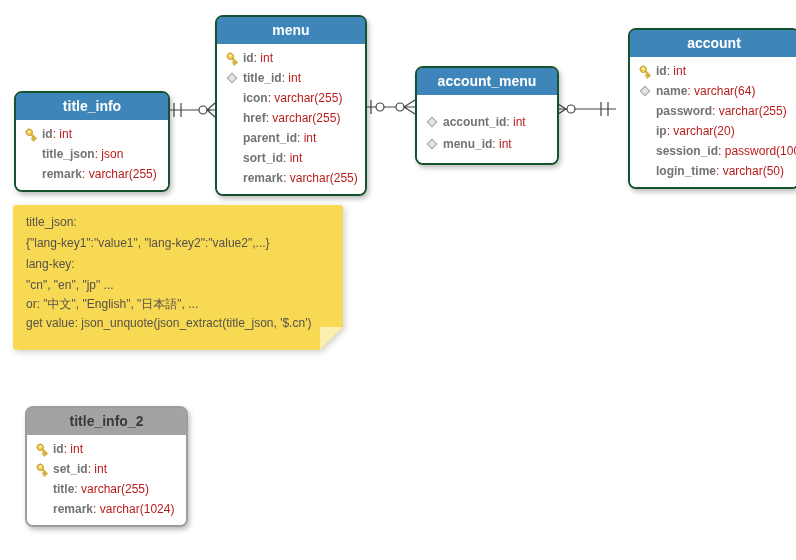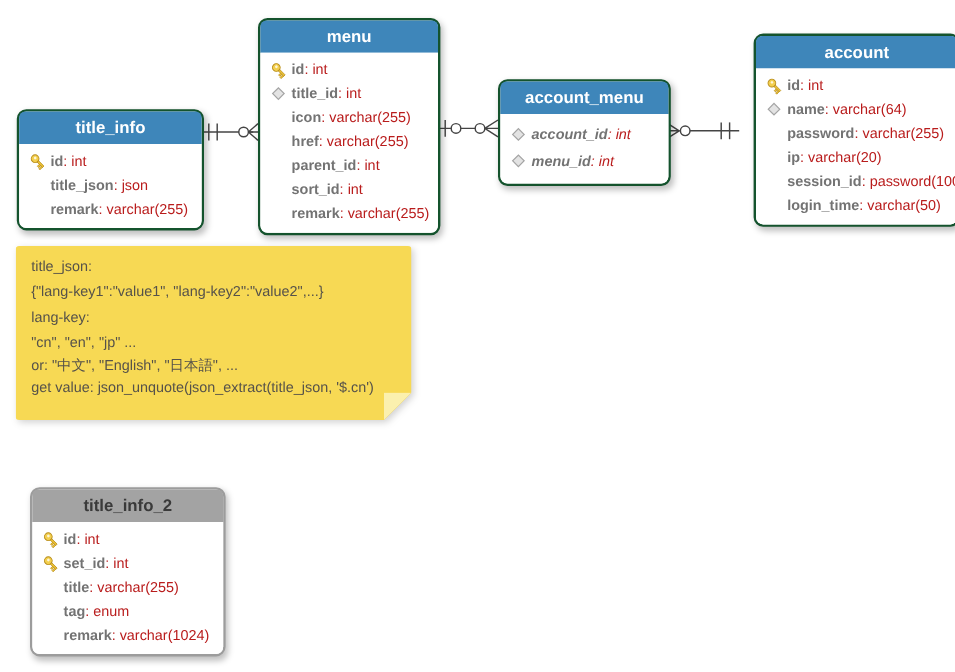--- a/index.html
+++ b/index.html
@@ -157,21 +157,21 @@
       <div class="field">
         <span class="f-icon"></span>
         <span class="fname">remark</span>
           <span class="ftype">varchar(255)</span>
       </div>
     </div>
   </div>
 
   <div class="db-table blue" style="left:415px; top:66px; width:140px;">
     <div class="t-header">account_menu</div>
-    <div class="t-body" style="padding-top:6px; padding-bottom:8px;font-style:italic;">
+    <div class="t-body" style="padding-top:16px; padding-bottom:8px;">
       <div class="field" style="height:22px;">
         <span class="f-icon">
             <svg width="12" height="12" viewBox="0 0 12 12">
               <rect x="2.6" y="2.6" width="6.8" height="6.8" transform="rotate(45 6 6)" fill="#e3e3e3" stroke="#a5a5a5" stroke-width="1"></rect>
             </svg>
           </span>
         <span class="fname">account_id</span>
           <span class="ftype">int</span>
       </div>
       <div class="field" style="height:22px;">
@@ -281,24 +281,19 @@
         <span class="fname">set_id</span>
           <span class="ftype">int</span>
       </div>
       <div class="field">
         <span class="f-icon"></span>
         <span class="fname">title</span>
           <span class="ftype">varchar(255)</span>
       </div>
       <div class="field">
         <span class="f-icon"></span>
-        <span class="fname">tag</span>
-          <span class="ftype">enum</span>
-      </div>
-      <div class="field">
-        <span class="f-icon"></span>
         <span class="fname">remark</span>
           <span class="ftype">varchar(1024)</span>
       </div>
     </div>
   </div>
 
 </div>
 
 </body></html>

